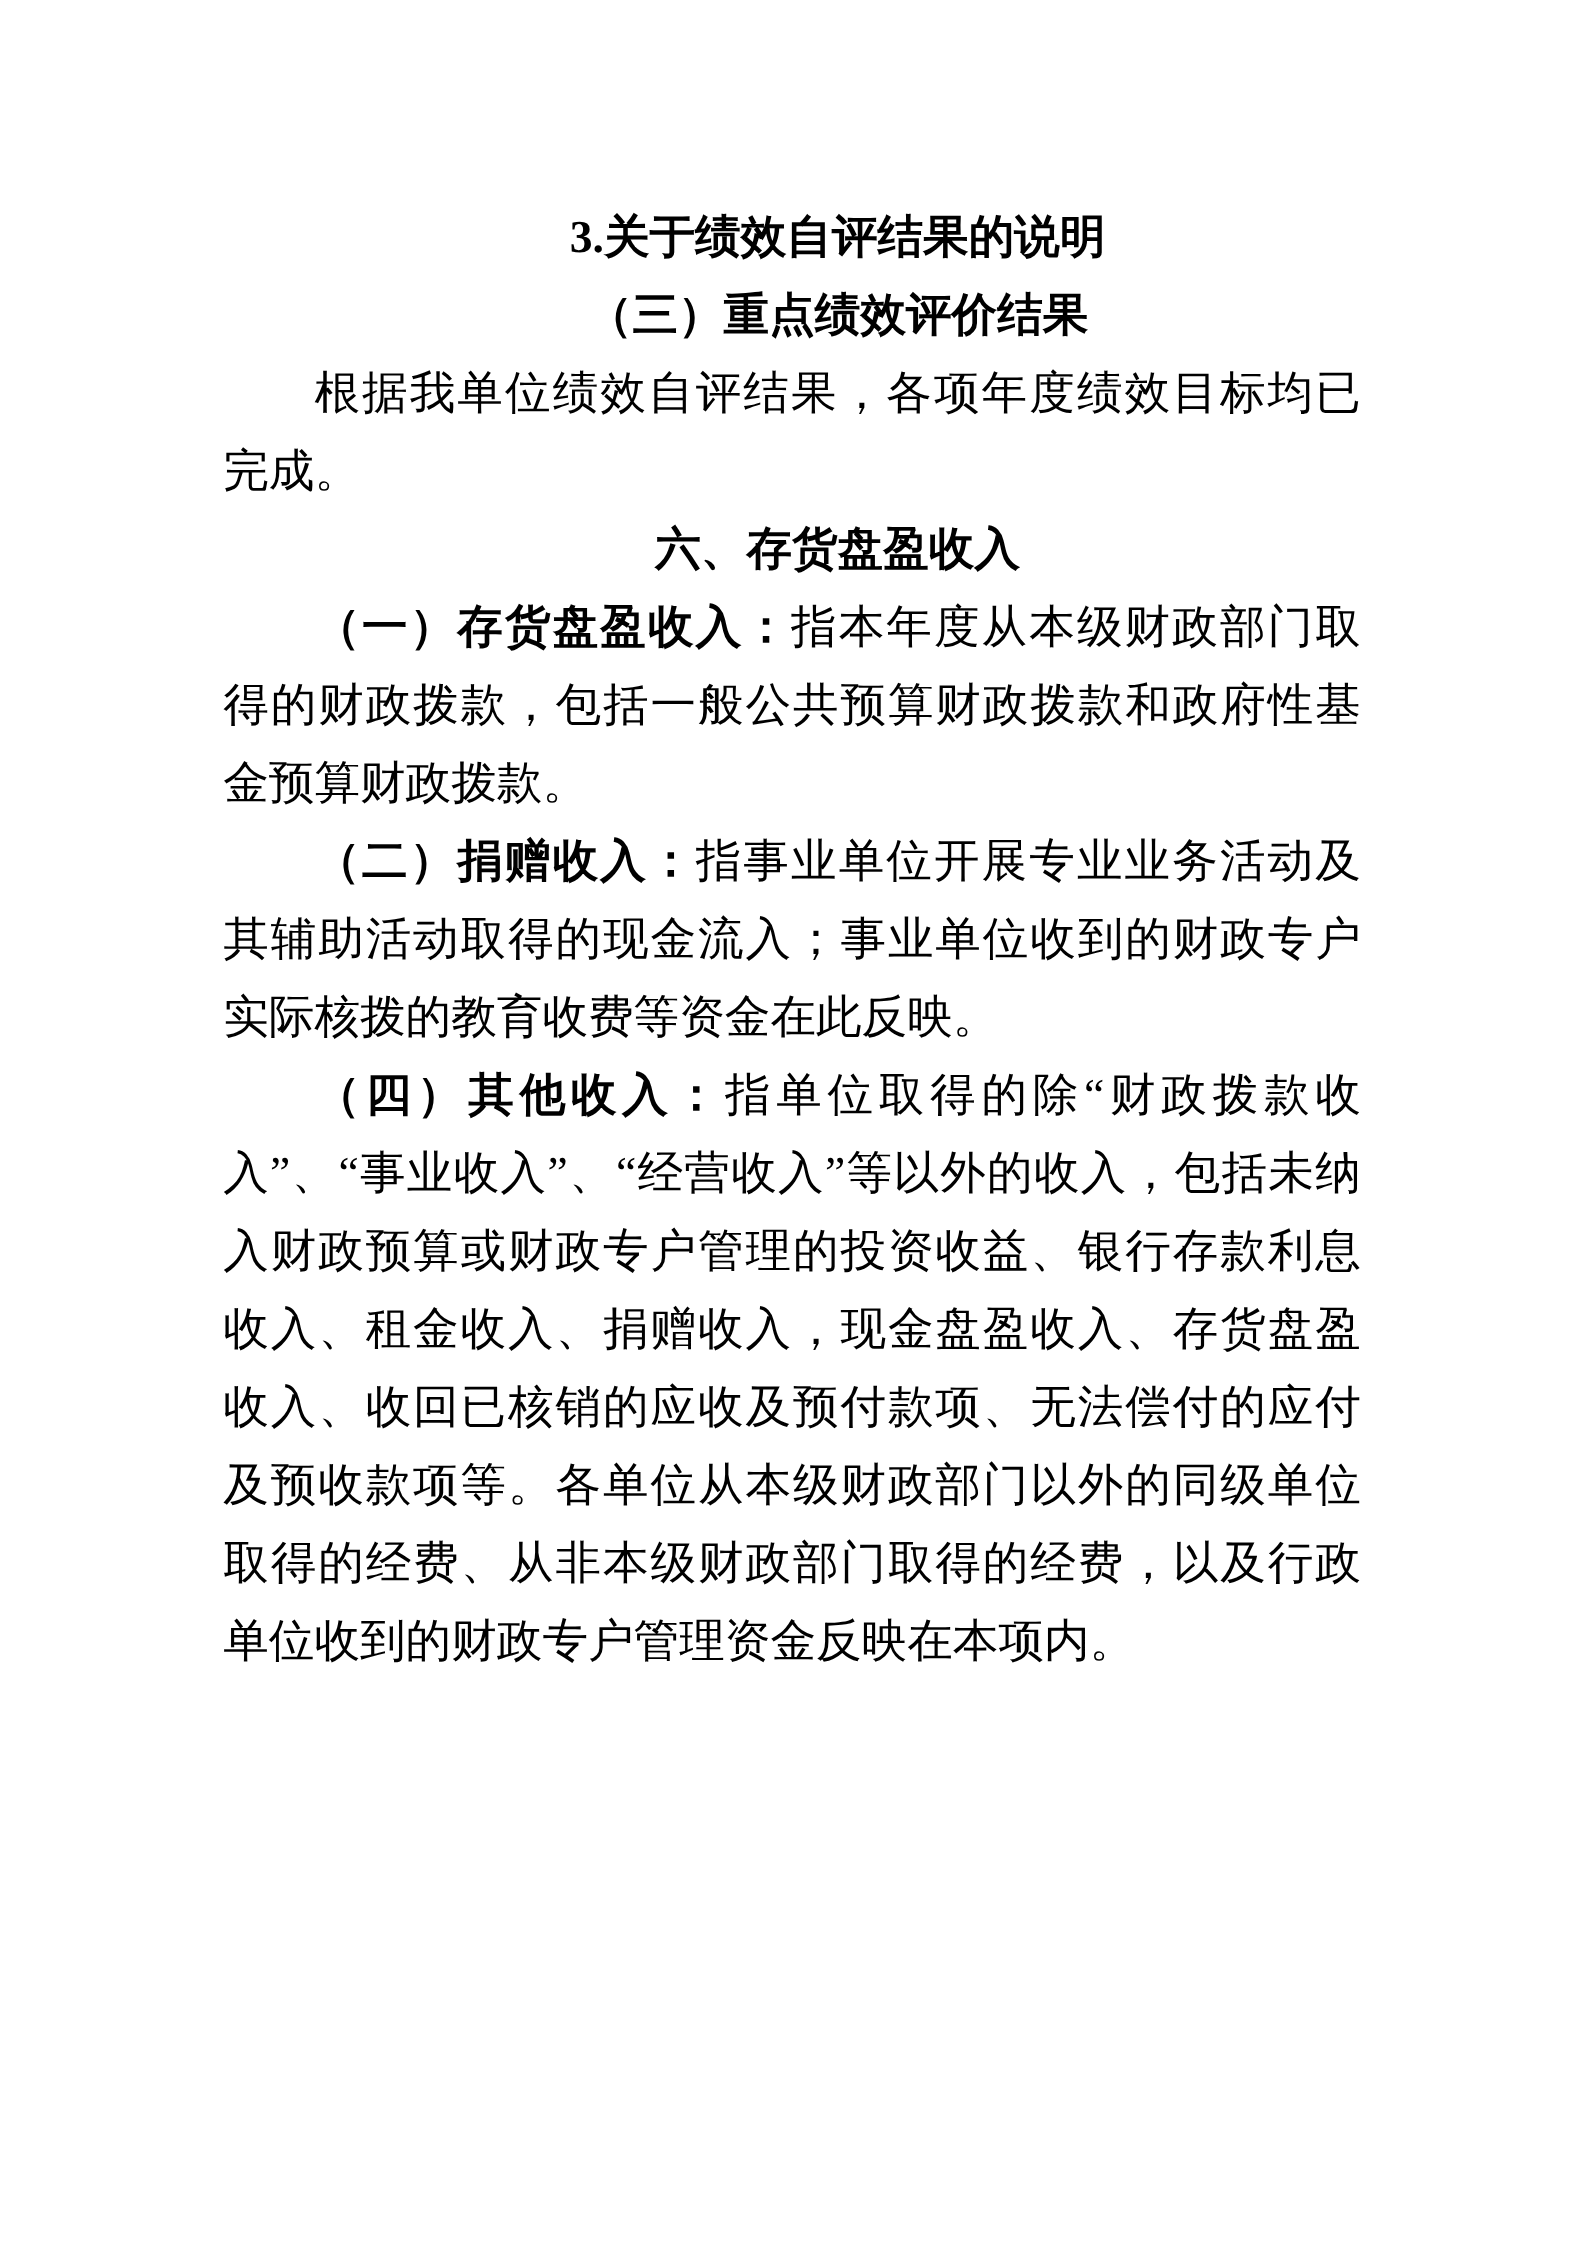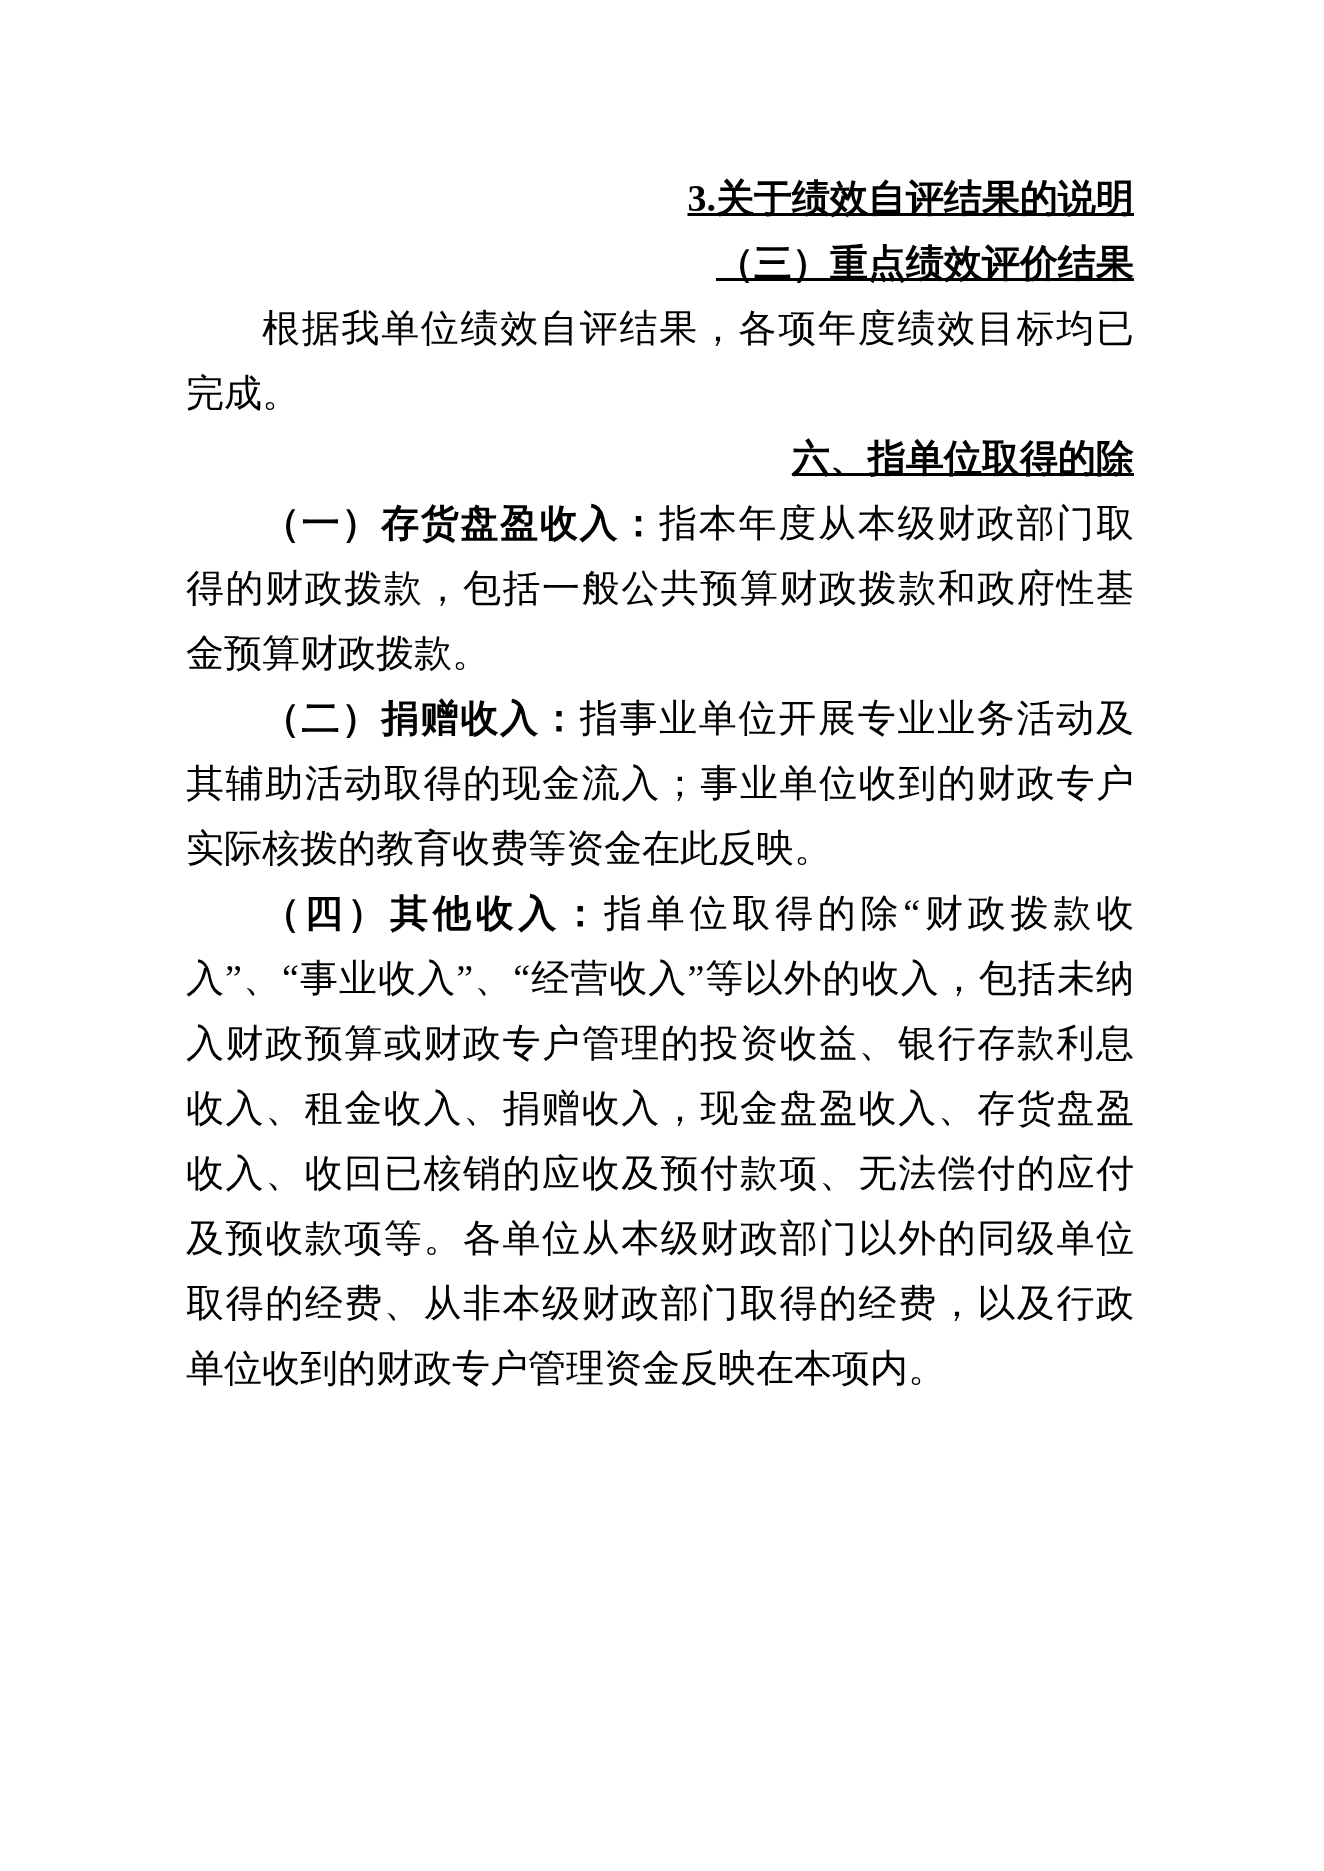--- a/index.html
+++ b/index.html
@@ -22,43 +22,42 @@
     margin: 0;
     font-size: 38px;
     line-height: 65px;
     text-align: justify;
     text-indent: 2em;
     word-break: normal;
     color: #000000;
   }
   .para.heading {
     font-weight: bold;
-    text-align: right;
-    text-decoration: underline;
+    text-align: center;
   }
   .run-bold {
     font-weight: bold;
   }
   .run-normal {
     font-weight: normal;
   }
 </style>
 </head>
 <body>
 
 <div class="page">
 
   <p class="para heading"><span class="run-bold">3.关于绩效自评结果的说明</span></p>
 
   <p class="para heading"><span class="run-bold">（三）重点绩效评价结果</span></p>
 
   <p class="para"><span class="run-normal">根据我单位绩效自评结果，各项年度绩效目标均已完成。</span></p>
 
 
-  <p class="para heading"><span class="run-bold">六、指单位取得的除</span></p>
+  <p class="para heading"><span class="run-bold">六、存货盘盈收入</span></p>
 
   <p class="para"><span class="run-bold">（一）存货盘盈收入：</span><span class="run-normal">指本年度从本级财政部门取得的财政拨款，包括一般公共预算财政拨款和政府性基金预算财政拨款。</span></p>
 
   <p class="para"><span class="run-bold">（二）捐赠收入：</span><span class="run-normal">指事业单位开展专业业务活动及其辅助活动取得的现金流入；事业单位收到的财政专户实际核拨的教育收费等资金在此反映。</span></p>
 
 
   <p class="para"><span class="run-bold">（四）其他收入：</span><span class="run-normal">指单位取得的除“财政拨款收入”、“事业收入”、“经营收入”等以外的收入，包括未纳入财政预算或财政专户管理的投资收益、银行存款利息收入、租金收入、捐赠收入，现金盘盈收入、存货盘盈收入、收回已核销的应收及预付款项、无法偿付的应付及预收款项等。各单位从本级财政部门以外的同级单位取得的经费、从非本级财政部门取得的经费，以及行政单位收到的财政专户管理资金反映在本项内。</span></p>
 
 </div>
 

